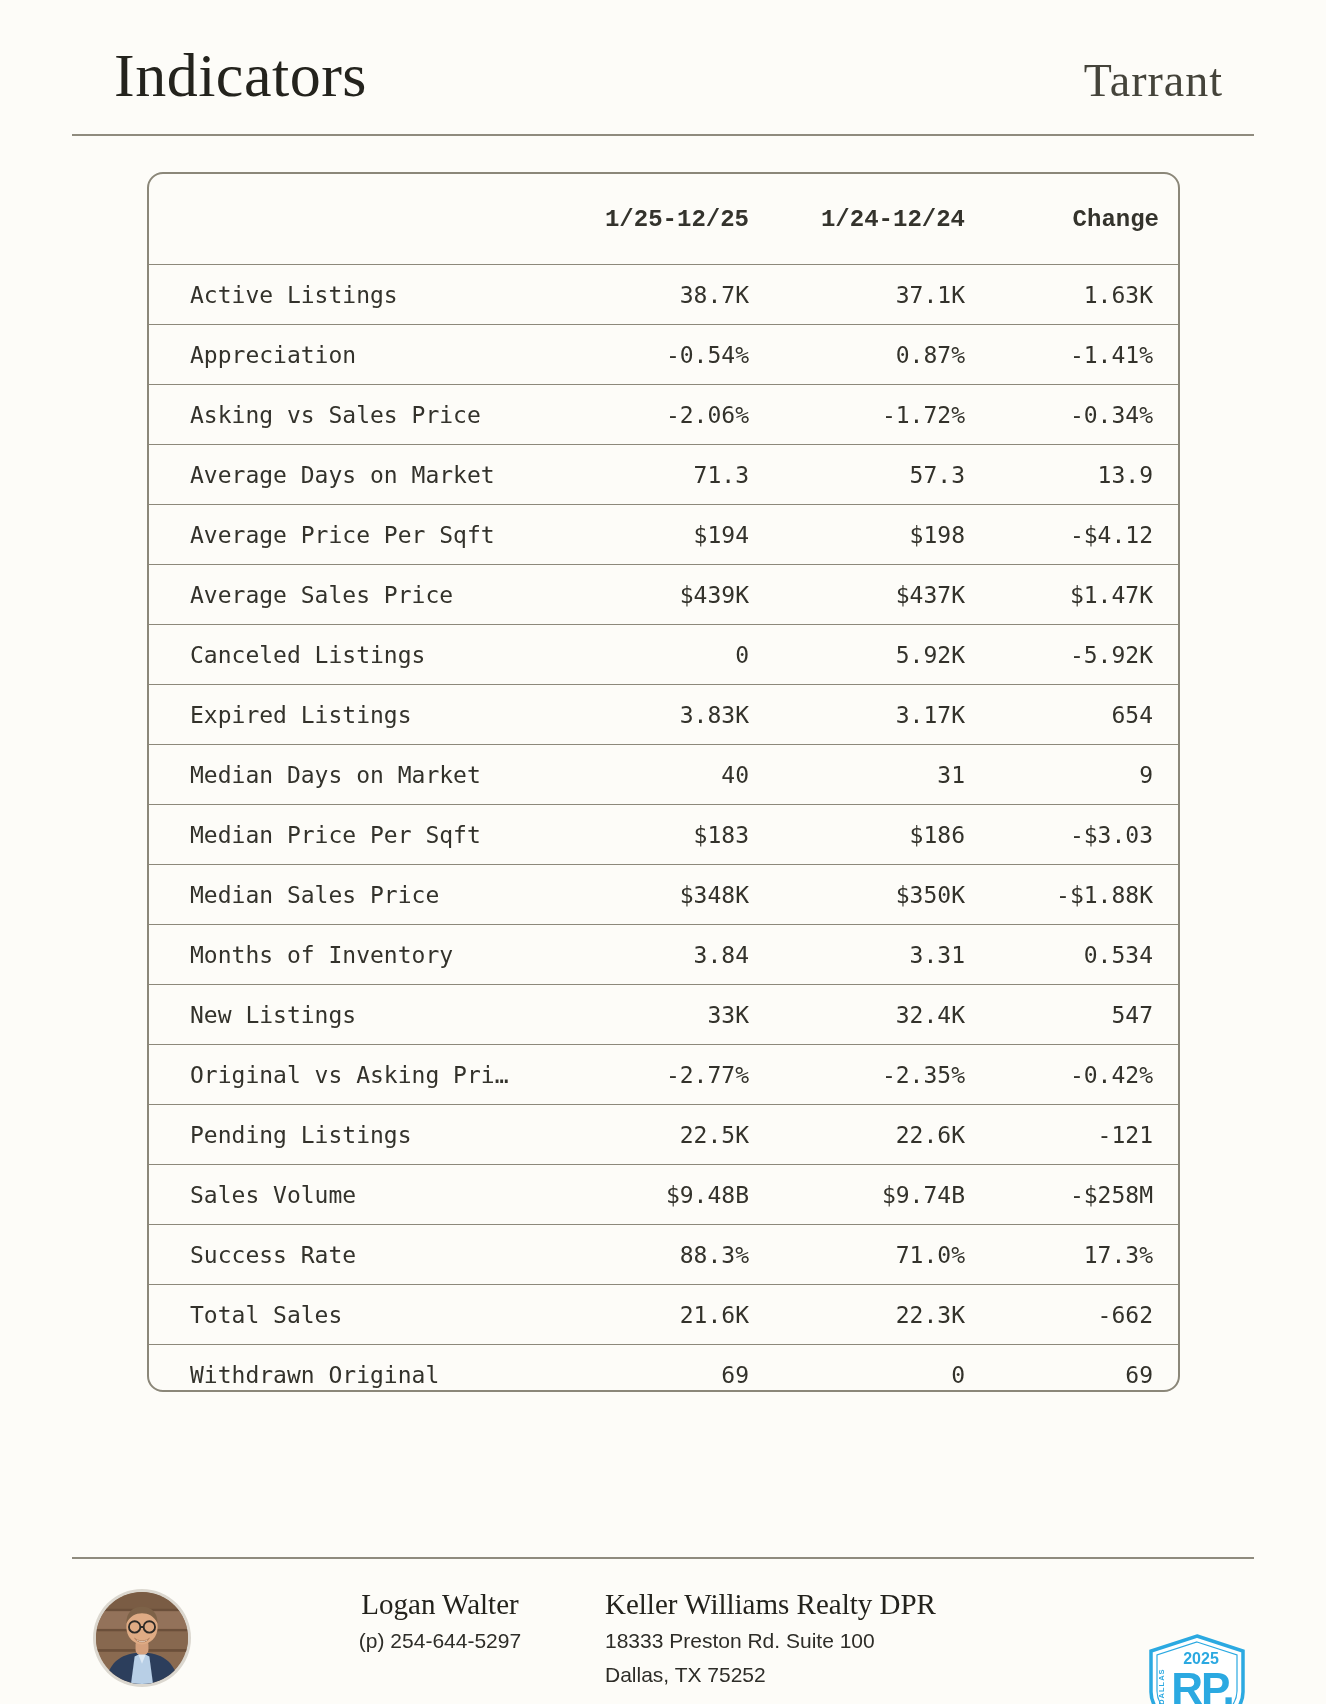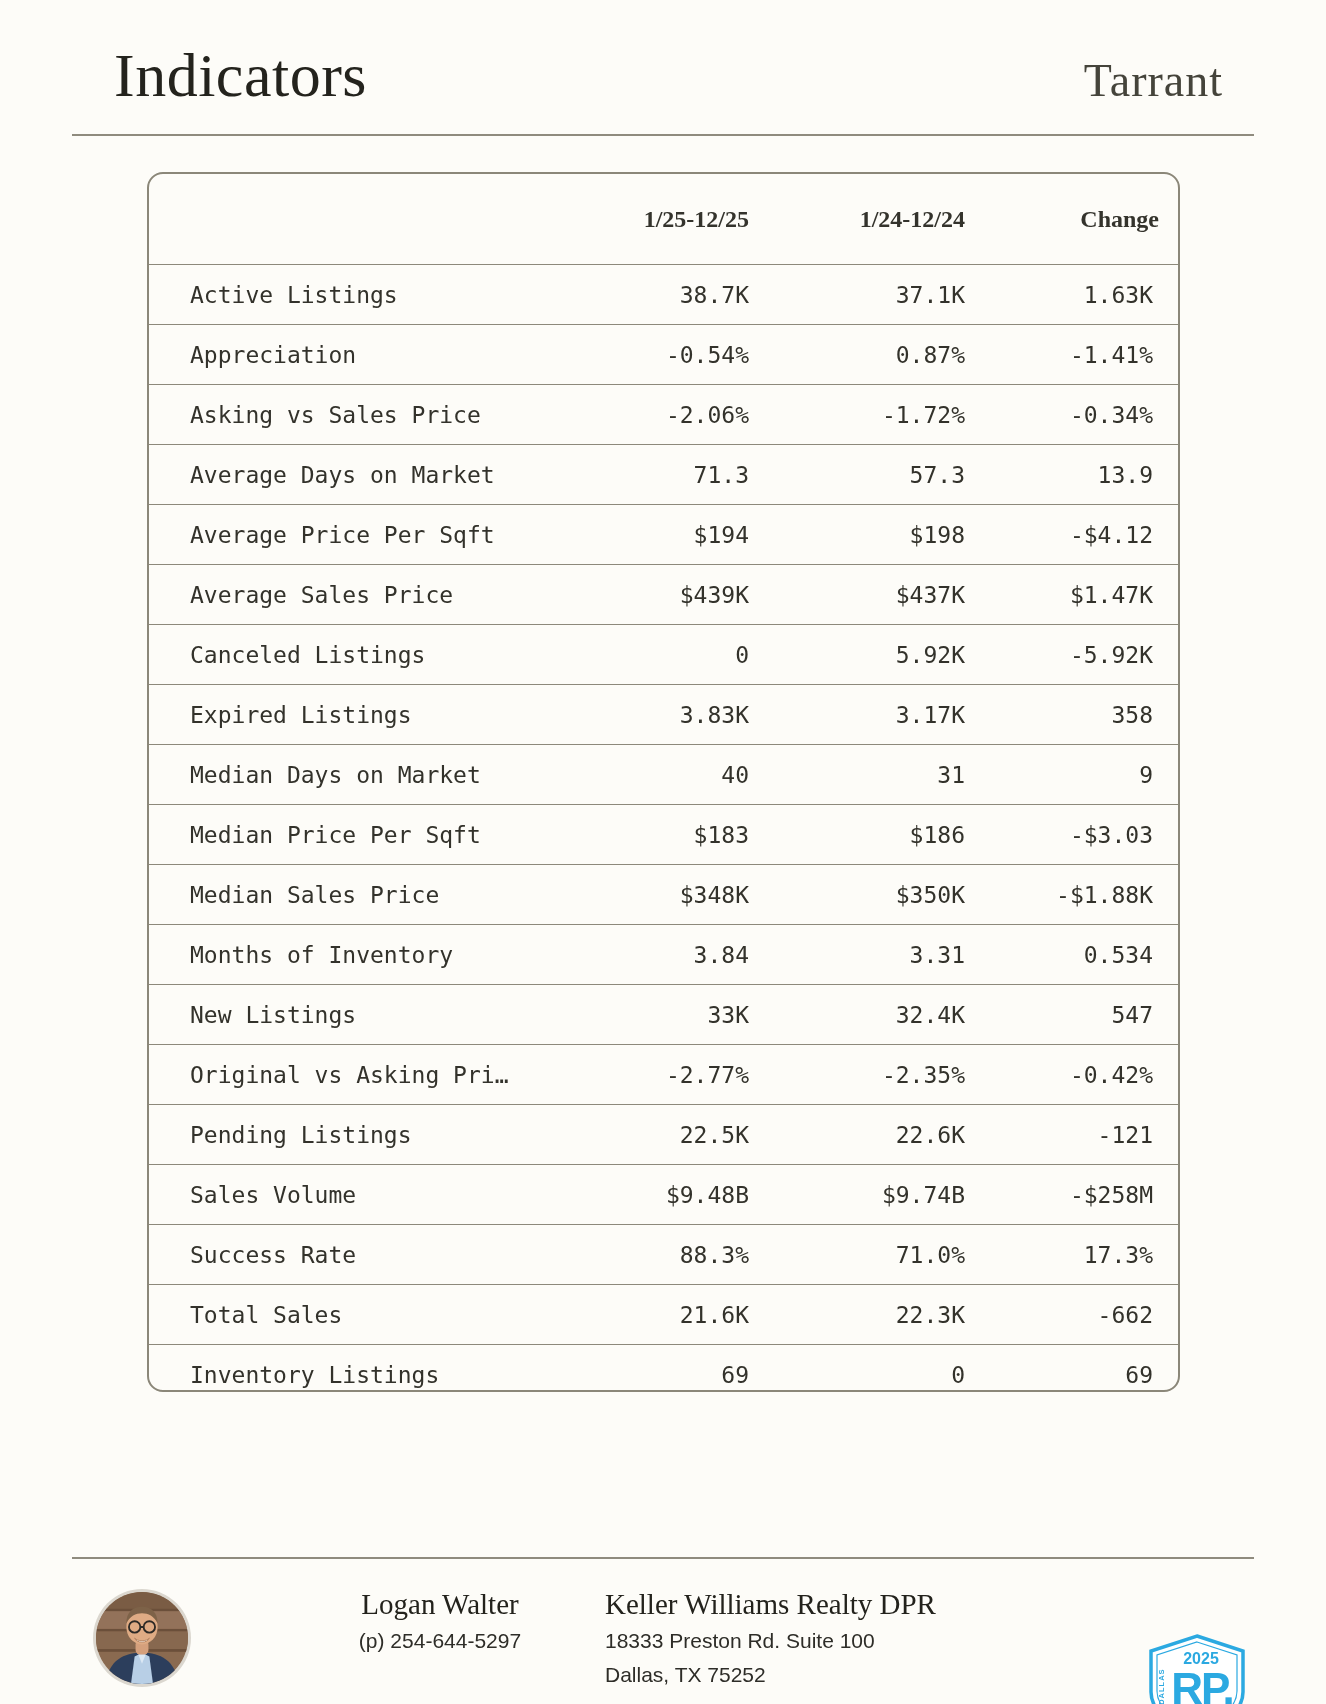--- a/index.html
+++ b/index.html
@@ -38,21 +38,21 @@
     overflow:hidden;box-sizing:border-box;
     background:#fdfcf8;
   }
   table.indicators{
     border-collapse:collapse;table-layout:fixed;
     width:100%;height:100%;
   }
   col.c-lab{width:433px;} col.c-1{width:167px;} col.c-2{width:216px;} col.c-3{width:213px;}
   thead th{
     height:90px;vertical-align:middle;
-    font-family:Liberation Serif, serif;
+    font-family:Liberation Mono, monospace;
     font-weight:700;font-size:24px;color:#34332c;
     text-align:right;padding:0;
     border-bottom:1.5px solid #8d897b;
   }
   thead th.last{padding-right:19px;}
   tbody td{
     height:59px;vertical-align:middle;
     font-family:"DejaVu Sans Mono",monospace;
     font-size:23px;color:#33322b;
     text-align:right;padding:0;
@@ -157,21 +157,21 @@
     <td class="c-label">Canceled Listings</td>
     <td class="c-current">0</td>
     <td class="c-prev">5.92K</td>
     <td class="c-change">-5.92K</td>
   </tr>
 
   <tr>
     <td class="c-label">Expired Listings</td>
     <td class="c-current">3.83K</td>
     <td class="c-prev">3.17K</td>
-    <td class="c-change">358</td>
+    <td class="c-change">654</td>
   </tr>
 
   <tr>
     <td class="c-label">Median Days on Market</td>
     <td class="c-current">40</td>
     <td class="c-prev">31</td>
     <td class="c-change">9</td>
   </tr>
 
   <tr>
@@ -231,21 +231,21 @@
   </tr>
 
   <tr>
     <td class="c-label">Total Sales</td>
     <td class="c-current">21.6K</td>
     <td class="c-prev">22.3K</td>
     <td class="c-change">-662</td>
   </tr>
 
   <tr>
-    <td class="c-label">Inventory Listings</td>
+    <td class="c-label">Withdrawn Original</td>
     <td class="c-current">69</td>
     <td class="c-prev">0</td>
     <td class="c-change">69</td>
   </tr>
 </tbody>
   </table>
 </div>
 
 <div class="rule rule-bottom"></div>
 

